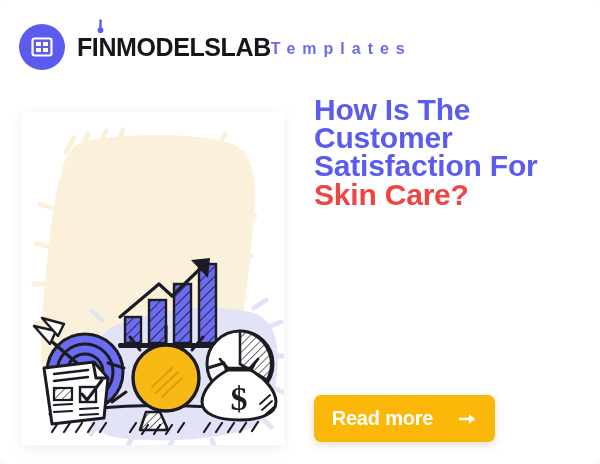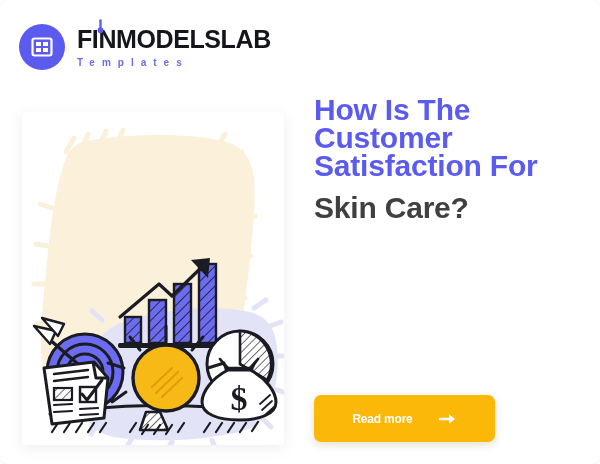--- a/index.html
+++ b/index.html
@@ -23,31 +23,31 @@
   .brand{
     position:absolute;left:19px;top:24px;
     display:flex;align-items:center;gap:12px;
   }
   .brand-mark{
     width:46px;height:46px;border-radius:50%;
     background:#5B5BEF;
     display:flex;align-items:center;justify-content:center;
     flex:0 0 auto;
   }
-  .brand-words{display:flex;flex-direction:column;line-height:1;}
+  .brand-words{display:flex;flex-direction:row;line-height:1;text-align:right;}
   .brand-name{
     font-size:25px;font-weight:bold;color:#15161c;
     letter-spacing:-0.4px;position:relative;white-space:nowrap;
   }
   .brand-pin{
     position:absolute;left:77px;top:-5px;width:9px;height:18px;
   }
   .brand-sub{
     margin-top:6px;
-    font-size:10px;font-weight:600;color:#6B6BEE;
+    font-size:16px;font-weight:600;color:#6B6BEE;
     letter-spacing:7.0px;white-space:nowrap;
   }
 
   
   .illus{
     position:absolute;left:22px;top:112px;
     width:262px;height:333px;
     background:#ffffff;
     border-radius:4px;
     box-shadow:0 3px 14px rgba(120,125,160,0.13);
@@ -55,29 +55,29 @@
   }
   .illus svg{display:block;width:100%;height:100%;}
 
   
   .headline{
     position:absolute;left:314px;top:96px;width:262px;
     font-size:30px;font-weight:bold;line-height:28px;
     letter-spacing:-0.2px;
   }
   .headline .hl-accent{color:#5B5BEF;display:block;}
-  .headline .hl-plain{color:#404040;display:block;margin-top:14px;}
+  .headline .hl-plain{color:#ef4444;display:block;margin-top:1px;}
 
   .cta{
     position:absolute;left:314px;top:395px;
     width:181px;height:47px;
     background:#FBB808;
     border:none;border-radius:7px;
     display:flex;align-items:center;justify-content:center;gap:26px;
-    color:#ffffff;font-size:12px;font-weight:bold;
+    color:#ffffff;font-size:20px;font-weight:bold;
     letter-spacing:-0.2px;
     box-shadow:0 3px 9px rgba(150,130,60,0.26);
     cursor:pointer;
     font-family:"Liberation Sans", sans-serif;
   }
   .cta-arrow{width:18px;height:14px;flex:0 0 auto;}
 </style>
 </head>
 <body>
 

